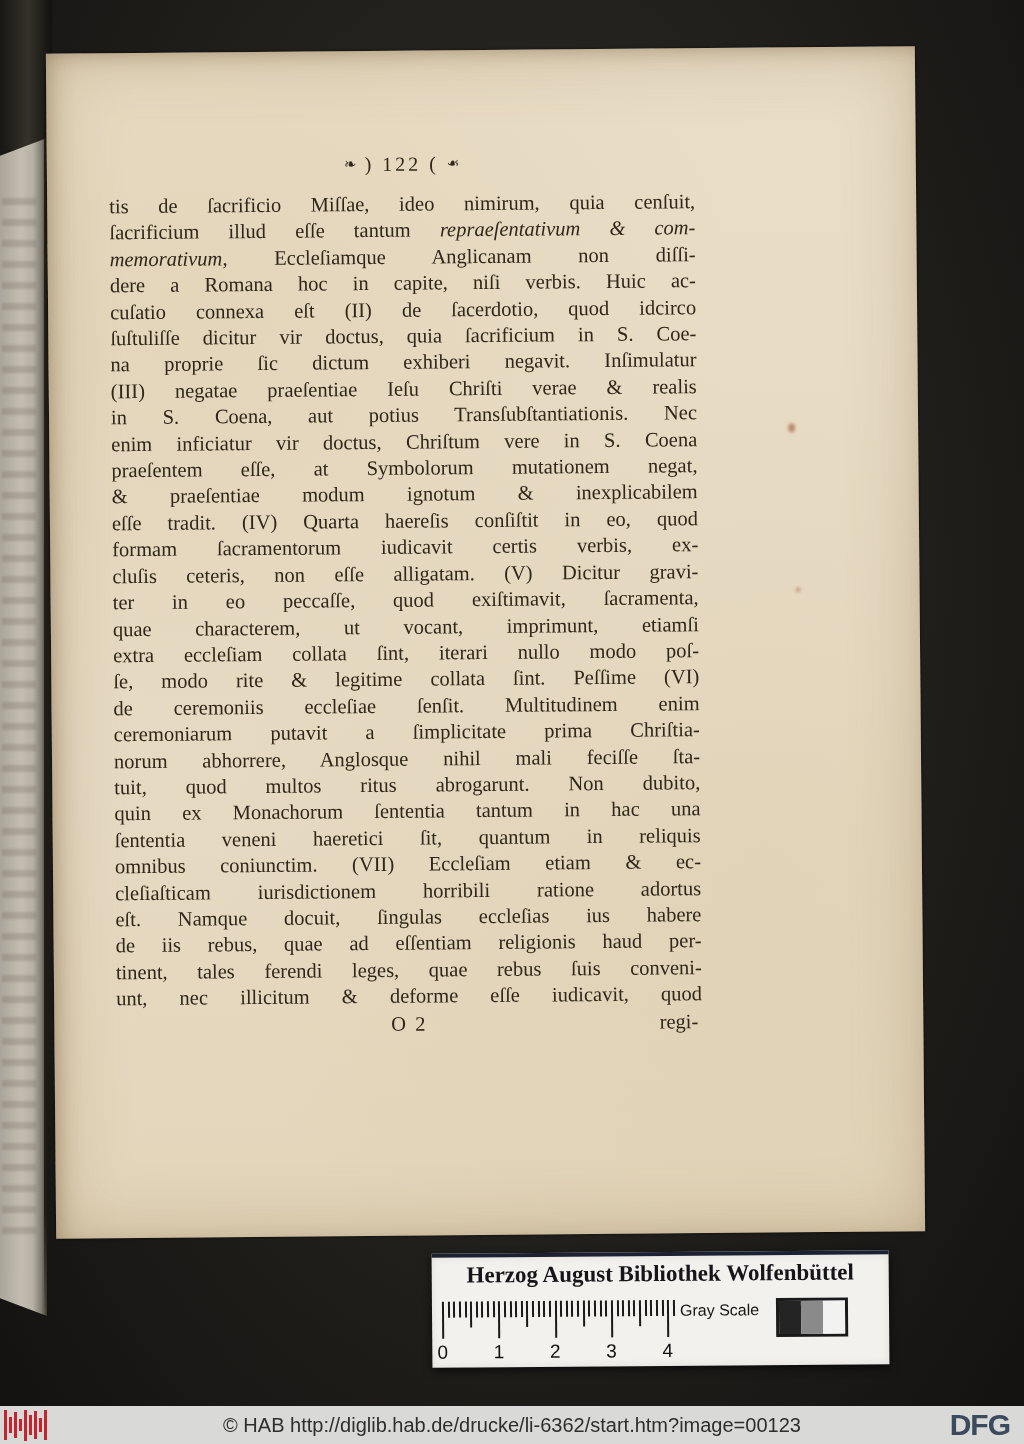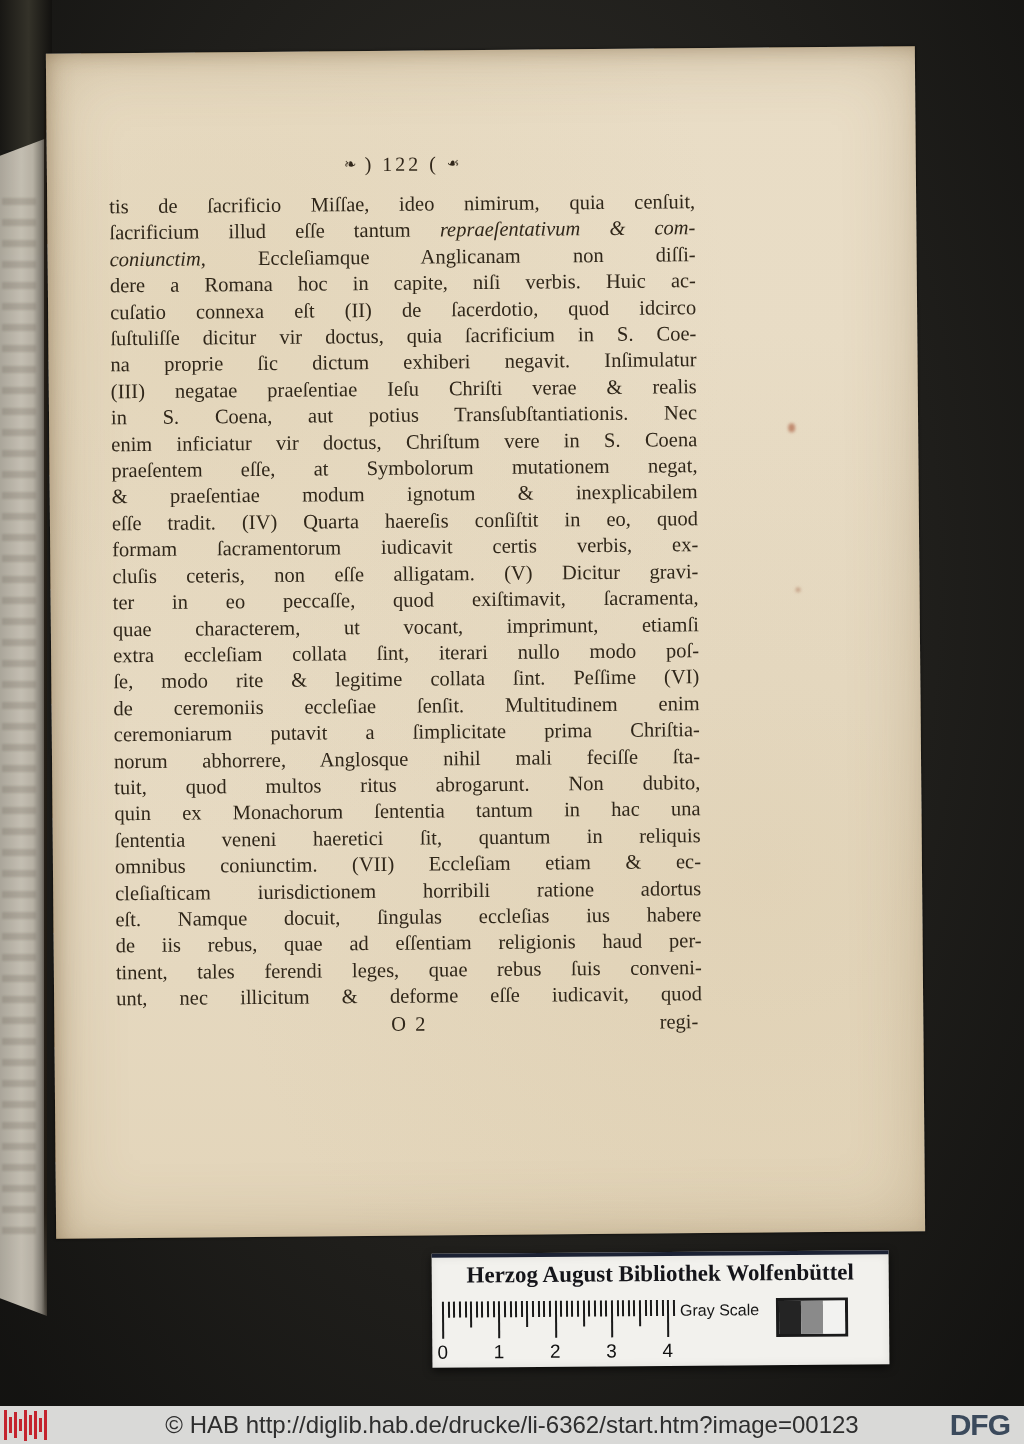--- a/index.html
+++ b/index.html
@@ -93,21 +93,21 @@
     position:absolute; left:0; top:1406px; width:1024px; height:38px;
     background:#d9d9d7; display:flex; align-items:center;
   }
   .barcode{
     position:absolute; left:4px; top:0; height:38px; width:46px;
     display:flex; align-items:center; gap:2px;
   }
   .bar{ width:3px; }
   .copyright{
     position:absolute; left:0; right:0; text-align:center;
-    font-family:"Liberation Sans", sans-serif; font-size:24px; color:#2e2e2e;
+    font-family:"Liberation Sans", sans-serif; font-size:20px; color:#2e2e2e;
   }
   .dfg{
     position:absolute; right:14px; top:2px;
     font-family:"Liberation Sans", sans-serif; font-weight:700;
     font-size:30px; letter-spacing:-1px;
   }
 </style>
 </head>
 <body>
 
@@ -122,21 +122,21 @@
   <div class="text-col">
     <div class="header-line">
       <span class="orn">❧</span>
       <span>) 122 (</span>
       <span class="orn mirror">❧</span>
     </div>
 
     <div id="page-text">
         <div class="tline"><span>tis de ſacrificio Miſſae, ideo nimirum, quia cenſuit,</span></div>
         <div class="tline"><span>ſacrificium illud eſſe tantum </span><i>repraeſentativum &amp; com-</i><span></span></div>
-        <div class="tline"><span></span><i>coniunctim</i><span>, Eccleſiamque Anglicanam non diſſi-</span></div>
+        <div class="tline"><span></span><i>memorativum</i><span>, Eccleſiamque Anglicanam non diſſi-</span></div>
         <div class="tline"><span>dere a Romana hoc in capite, niſi verbis.  Huic ac-</span></div>
         <div class="tline"><span>cuſatio connexa eſt (II) de ſacerdotio, quod idcirco</span></div>
         <div class="tline"><span>ſuſtuliſſe dicitur vir doctus, quia ſacrificium in S. Coe-</span></div>
         <div class="tline"><span>na proprie ſic dictum exhiberi negavit.  Inſimulatur</span></div>
         <div class="tline"><span>(III) negatae praeſentiae Ieſu Chriſti verae &amp; realis</span></div>
         <div class="tline"><span>in S. Coena, aut potius Transſubſtantiationis.  Nec</span></div>
         <div class="tline"><span>enim inficiatur vir doctus, Chriſtum vere in S. Coena</span></div>
         <div class="tline"><span>praeſentem eſſe, at Symbolorum mutationem negat,</span></div>
         <div class="tline"><span>&amp; praeſentiae modum ignotum &amp; inexplicabilem</span></div>
         <div class="tline"><span>eſſe tradit.  (IV)  Quarta haereſis conſiſtit in eo, quod</span></div>

